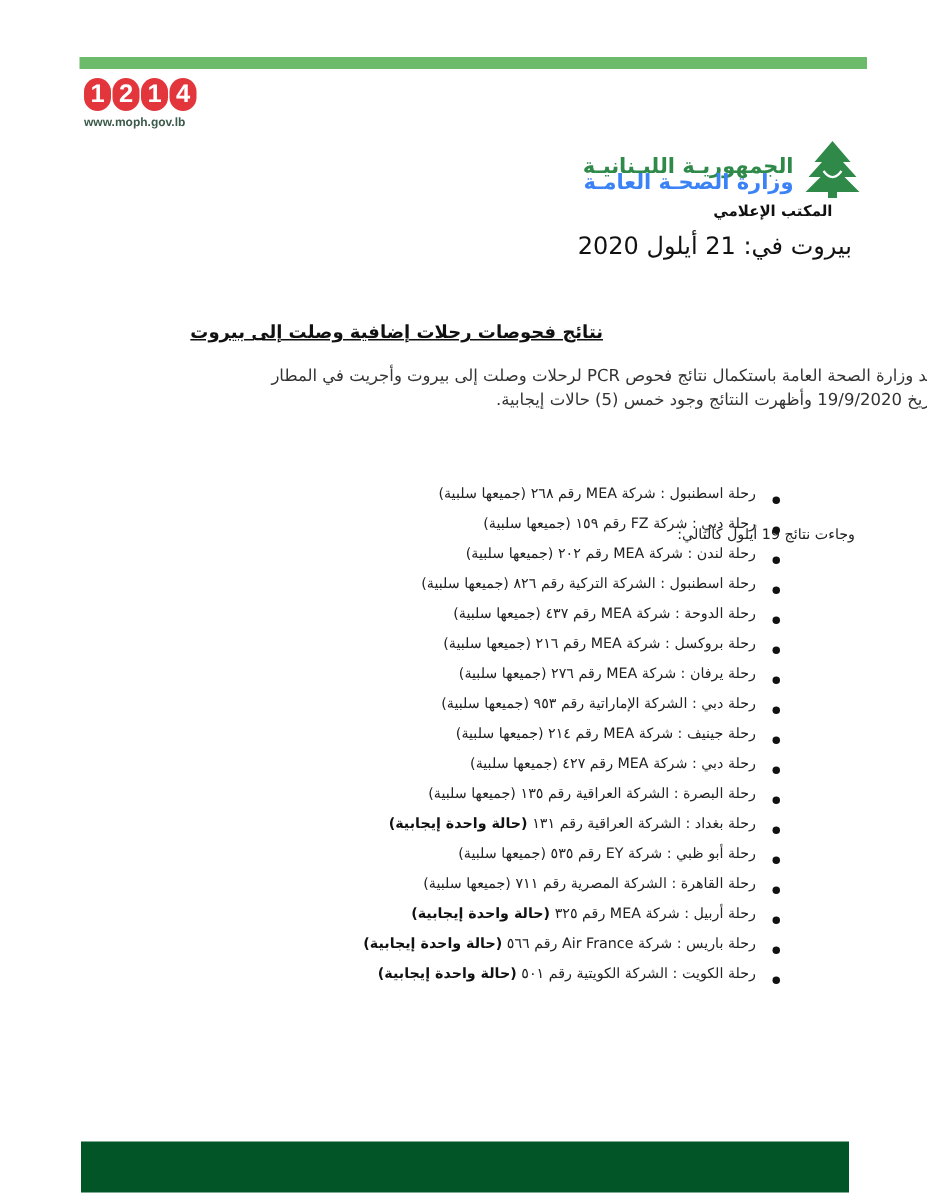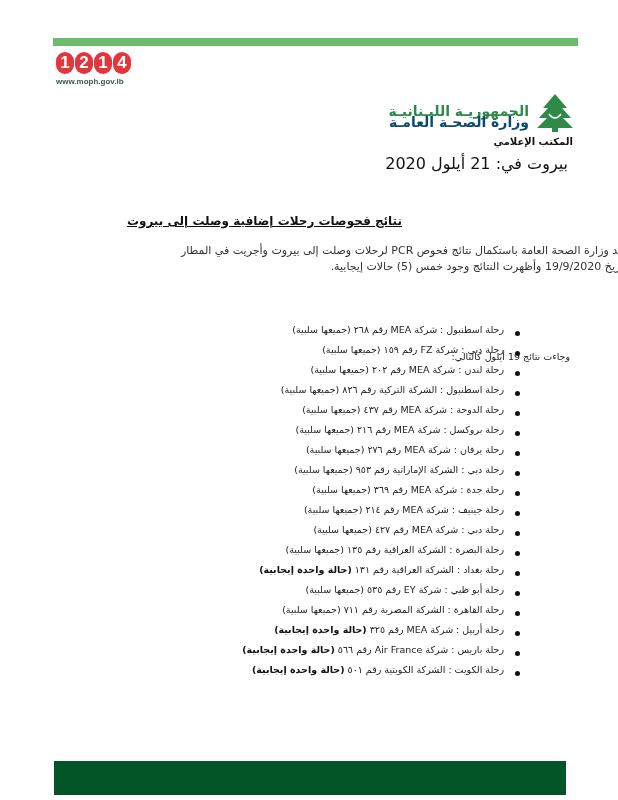--- a/index.html
+++ b/index.html
@@ -10,22 +10,22 @@
   .top-bar { position: absolute; left: 53px; top: 38px; width: 525px; height: 8px; background: #6cbb6a; }
   .hotline { position: absolute; left: 56px; top: 52px; display: flex; gap: 1px; }
   .hotline span {
     display: inline-block; width: 18px; height: 22px; border-radius: 9px; background: #e2363c;
     color: #fff; font: bold 17px "Liberation Sans", sans-serif; text-align: center; line-height: 22px;
   }
   .site-url { position: absolute; left: 56px; top: 77px; font: bold 8px "Liberation Sans", sans-serif; color: #3c5a4a; }
   .logo-block { position: absolute; left: 395px; top: 92px; width: 180px; height: 60px; }
   .cedar { position: absolute; right: 0; top: 0; width: 40px; height: 44px; }
   .rep-line { position: absolute; right: 46px; top: 11px; font: bold 14px "DejaVu Sans", sans-serif; color: #2f8a4a; white-space: nowrap; direction: rtl; }
-  .min-line { position: absolute; right: 46px; top: 22px; font: bold 14px "DejaVu Sans", sans-serif; color: #0c4a6e; white-space: nowrap; direction: rtl; }
-  .office { position: absolute; right: 2px; top: 44px; font: bold 10px "DejaVu Sans", sans-serif; color: #111; white-space: nowrap; direction: rtl; margin-left: 25px; }
+  .min-line { position: absolute; right: 46px; top: 22px; font: bold 14px "DejaVu Sans", sans-serif; color: #3b82f6; white-space: nowrap; direction: rtl; }
+  .office { position: absolute; right: 20px; top: 44px; font: bold 10px "DejaVu Sans", sans-serif; color: #111; white-space: nowrap; direction: rtl; margin-left: 25px; }
   .date-line { position: absolute; right: 50px; top: 154px; font-size: 16px; direction: rtl; white-space: nowrap; }
   .title { position: absolute; right: 216px; top: 214px; font: bold 12px "DejaVu Sans", sans-serif; text-decoration: underline; direction: rtl; white-space: nowrap; }
   .intro { position: absolute; right: -12px; top: 243px; width: 400px; font-size: 11px; line-height: 16px; direction: rtl; color: #333; }
   .intro p { margin: 0; white-space: nowrap; }
   .list-intro { position: absolute; right: 48px; top: 307px; font-size: 9.5px; direction: rtl; white-space: nowrap; color: #222; margin-top: 44px; }
   ul.flights { position: absolute; right: 98px; top: 324px; margin: 0; padding: 0; list-style: none; direction: rtl; }
   ul.flights li { height: 20px; line-height: 20px; font: 9.5px "DejaVu Sans", sans-serif; color: #222; white-space: nowrap; position: relative; padding-right: 16px; }
   ul.flights li .bullet { position: absolute; right: 0; top: 7px; width: 5px; height: 5px; border-radius: 50%; background: #111; }
   ul.flights li .result.positive { font-weight: bold; color: #111; }
   .bottom-bar { position: absolute; left: 54px; top: 761px; width: 512px; height: 34px; background: #025527; }
@@ -67,21 +67,20 @@
 
 <ul class="flights" id="flights">
     <li><span class="bullet"></span><span>رحلة اسطنبول : شركة MEA رقم ٢٦٨ </span><span class="result">(جميعها سلبية)</span></li>
     <li><span class="bullet"></span><span>رحلة دبي : شركة FZ رقم ١٥٩ </span><span class="result">(جميعها سلبية)</span></li>
     <li><span class="bullet"></span><span>رحلة لندن : شركة MEA رقم ٢٠٢ </span><span class="result">(جميعها سلبية)</span></li>
     <li><span class="bullet"></span><span>رحلة اسطنبول : الشركة التركية رقم ٨٢٦ </span><span class="result">(جميعها سلبية)</span></li>
     <li><span class="bullet"></span><span>رحلة الدوحة : شركة MEA رقم ٤٣٧ </span><span class="result">(جميعها سلبية)</span></li>
     <li><span class="bullet"></span><span>رحلة بروكسل : شركة MEA رقم ٢١٦ </span><span class="result">(جميعها سلبية)</span></li>
     <li><span class="bullet"></span><span>رحلة يرفان : شركة MEA رقم ٢٧٦ </span><span class="result">(جميعها سلبية)</span></li>
     <li><span class="bullet"></span><span>رحلة دبي : الشركة الإماراتية رقم ٩٥٣ </span><span class="result">(جميعها سلبية)</span></li>
-    <li><span class="bullet"></span><span>رحلة جدة : شركة MEA رقم ٣٦٩ </span><span class="result">(جميعها سلبية)</span></li>
     <li><span class="bullet"></span><span>رحلة جينيف : شركة MEA رقم ٢١٤ </span><span class="result">(جميعها سلبية)</span></li>
     <li><span class="bullet"></span><span>رحلة دبي : شركة MEA رقم ٤٢٧ </span><span class="result">(جميعها سلبية)</span></li>
     <li><span class="bullet"></span><span>رحلة البصرة : الشركة العراقية رقم ١٣٥ </span><span class="result">(جميعها سلبية)</span></li>
     <li><span class="bullet"></span><span>رحلة بغداد : الشركة العراقية رقم ١٣١ </span><span class="result positive">(حالة واحدة إيجابية)</span></li>
     <li><span class="bullet"></span><span>رحلة أبو ظبي : شركة EY رقم ٥٣٥ </span><span class="result">(جميعها سلبية)</span></li>
     <li><span class="bullet"></span><span>رحلة القاهرة : الشركة المصرية رقم ٧١١ </span><span class="result">(جميعها سلبية)</span></li>
     <li><span class="bullet"></span><span>رحلة أربيل : شركة MEA رقم ٣٢٥ </span><span class="result positive">(حالة واحدة إيجابية)</span></li>
     <li><span class="bullet"></span><span>رحلة باريس : شركة Air France رقم ٥٦٦ </span><span class="result positive">(حالة واحدة إيجابية)</span></li>
     <li><span class="bullet"></span><span>رحلة الكويت : الشركة الكويتية رقم ٥٠١ </span><span class="result positive">(حالة واحدة إيجابية)</span></li>
   </ul>

